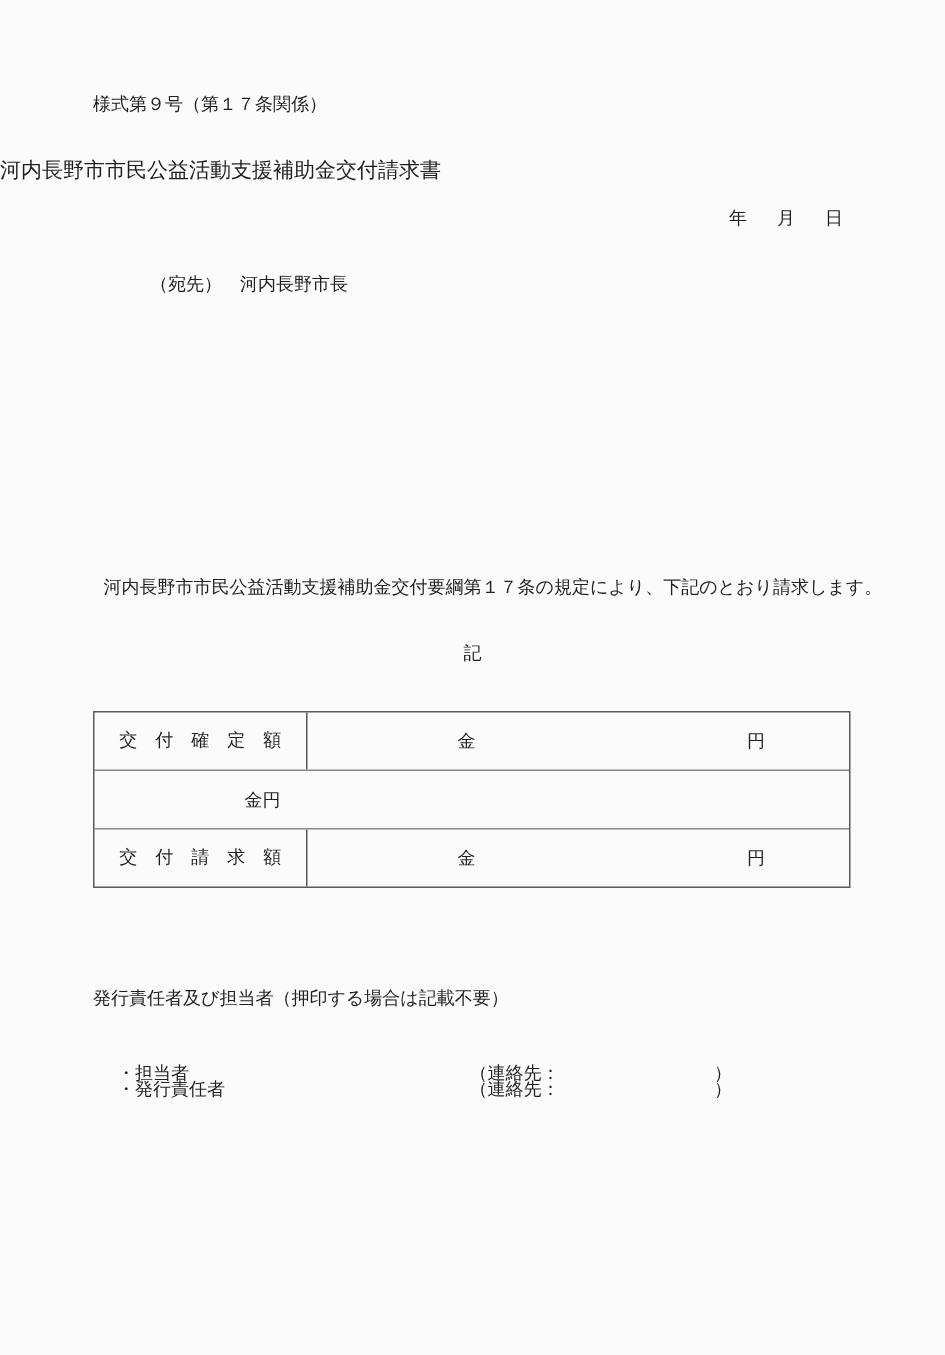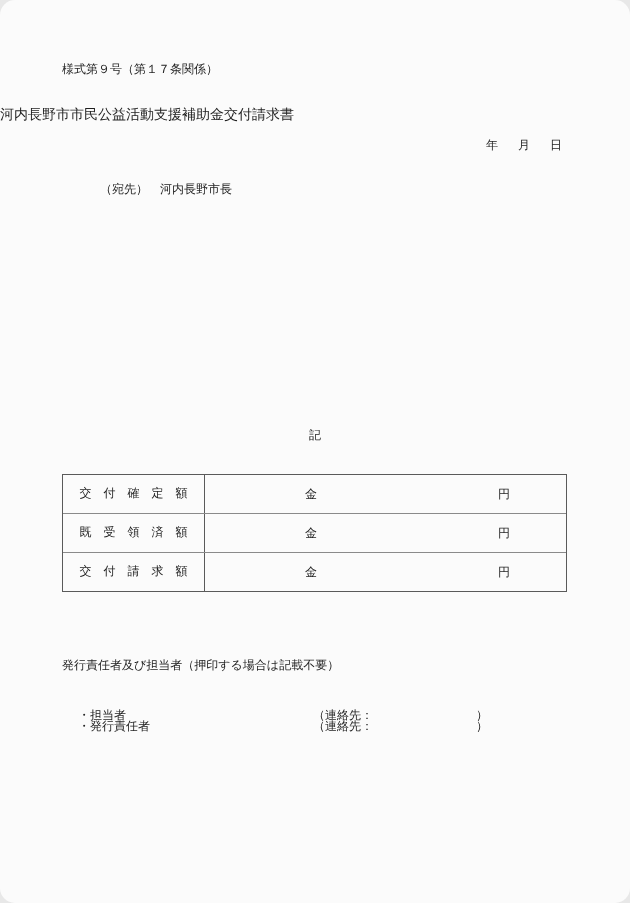--- a/index.html
+++ b/index.html
@@ -11,21 +11,20 @@
     position: relative;
     width: 630px;
     height: 903px;
     margin: 0 auto;
     background: #fbfbfb;
     color: #1f1f1f;
     font-family: "Liberation Serif", "DejaVu Serif", serif;
     font-size: 12px;
     line-height: 14px;
     overflow: hidden;
-    border-radius: 15px;
   }
   .abs { position: absolute; }
 
   .form-number { left: 62px; top: 62px; }
 
   .doc-title {
     left: 0; right: 0; top: 107px;
     text-align: left;
     font-size: 14px;
     line-height: 16px;
@@ -101,35 +100,35 @@
 
   <div class="abs form-number">様式第９号（第１７条関係）</div>
 
   <div class="abs doc-title">河内長野市市民公益活動支援補助金交付請求書</div>
 
   <div class="abs date-line">年　月　日</div>
 
   <div class="abs addressee">（宛先）　河内長野市長</div>
 
 
+  <div class="abs body-text">河内長野市市民公益活動支援補助金交付要綱第１７条の規定により、下記のとおり請求します。</div>
 
   <div class="abs record-marker">記</div>
 
   <div class="abs amount-table">
 
     <div class="t-row">
       <div class="t-cell label-cell">交　付　確　定　額</div>
       <div class="t-cell value-cell">
         <span class="yen-prefix">金</span>
         <span class="yen-suffix">円</span>
       </div>
     </div>
 
     <div class="t-row">
-      <div class="t-cell label-cell">既　受　領　済　額</div>
       <div class="t-cell value-cell">
         <span class="yen-prefix">金</span>
         <span class="yen-suffix">円</span>
       </div>
     </div>
 
     <div class="t-row">
       <div class="t-cell label-cell">交　付　請　求　額</div>
       <div class="t-cell value-cell">
         <span class="yen-prefix">金</span>

